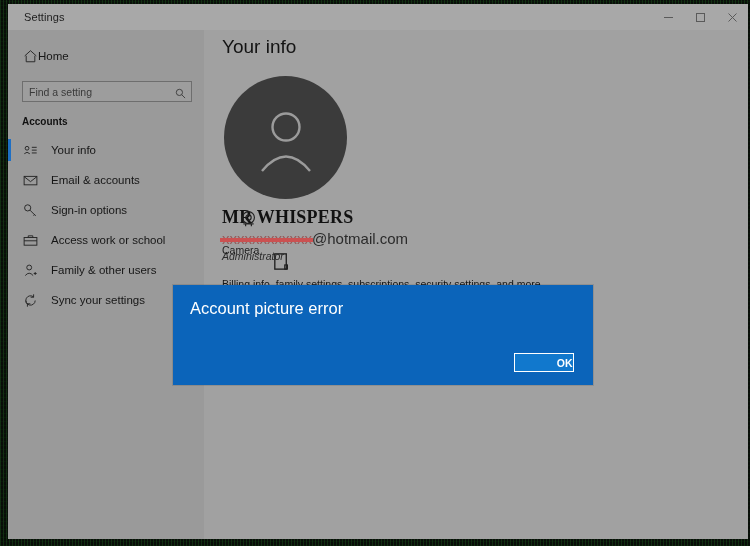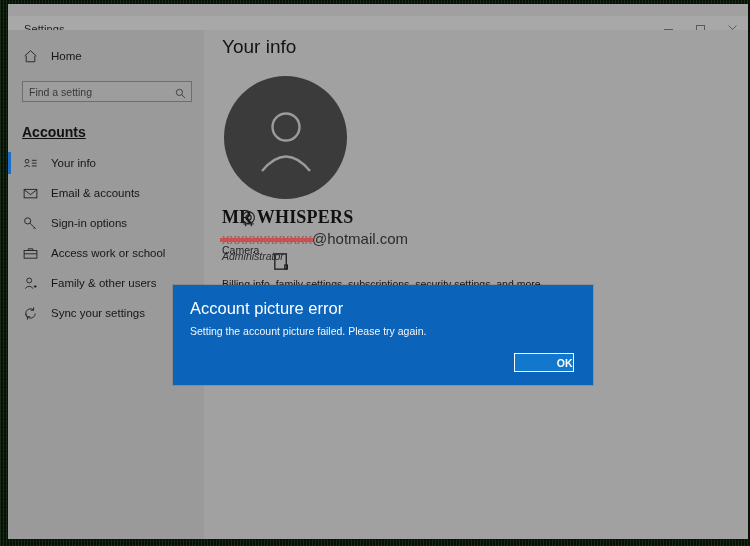--- a/index.html
+++ b/index.html
@@ -36,21 +36,21 @@
     top: 4px;
     width: 740px;
     height: 535px;
     background: #a0a0a0;
     overflow: hidden;
   }
 
   
   #titlebar {
     position: absolute;
-    left: 0; top: 12px;
+    left: 0; top: 0;
     width: 740px;
     height: 26px;
     background: #a8a8a8;
     display: flex;
     align-items: center;
   }
   #titlebar-text {
     margin-left: 16px;
     font-size: 11px;
     color: #1d1d1d;
@@ -82,21 +82,20 @@
     width: 196px;
     height: 509px;
     background: #9a9a9a;
   }
   .nav-home {
     display: flex;
     align-items: center;
     height: 30px;
     margin-top: 11px;
     padding-left: 14px;
-    gap: 13px;
   }
   .nav-home .label {
     font-size: 11.5px;
     color: #171717;
   }
   #search-wrap {
     margin: 10px 12px 0 14px;
     height: 19px;
     background: #9d9d9d;
     border: 1px solid #6e6e6e;
@@ -116,25 +115,24 @@
     height: 17px;
   }
   #search-input::placeholder { color: #3a3a3a; opacity: 1; }
   #search-icon {
     position: absolute;
     right: 5px;
     top: 3px;
     color: #3a3a3a;
   }
   #section-title {
-    margin: 22px 0 8px 14px;
-    font-size: 14px;
+    margin: 14px 0 8px 14px;
+    font-size: 10px;
     font-weight: bold;
     color: #111;
-    text-decoration: underline;
   }
   .nav-item {
     position: relative;
     display: flex;
     align-items: center;
     height: 30px;
     padding-left: 14px;
     gap: 13px;
   }
   .nav-item .label {
@@ -465,18 +463,17 @@
             <rect x="14.4" y="14.6" width="2.8" height="4.4" fill="none" stroke="currentColor" stroke-width="1.2"></rect>
           </svg>
         </span>
         <span class="label">Browse for one</span>
       </div>
 
     </div>
 
     <div id="dialog">
       <div id="dialog-title">Account picture error</div>
-      <div id="dialog-message">Setting the account picture failed. Please try again.</div>
       <button id="dialog-ok">OK</button>
     </div>
 
   </div>
 </div>
 
 </body></html>

